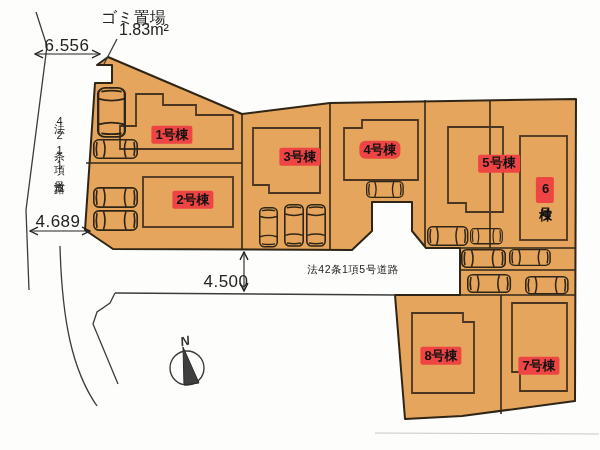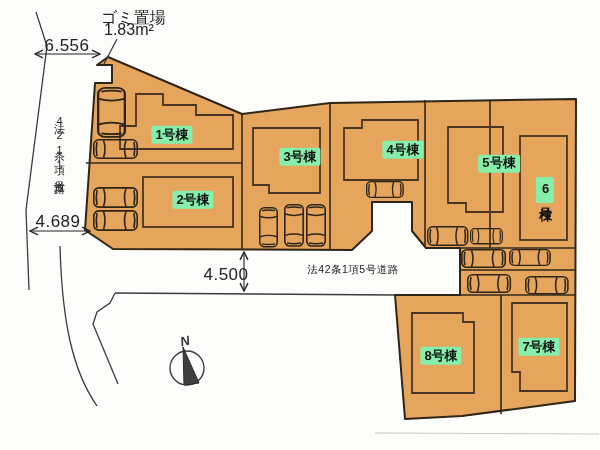--- a/index.html
+++ b/index.html
@@ -3,41 +3,41 @@
 <meta charset="utf-8">
 <style>
   html,body{margin:0;padding:0;background:#ffffff;}
   .stage{
     position:relative;width:600px;height:450px;background:#fdfdfb;overflow:hidden;
     font-family:"Liberation Sans","DejaVu Sans",sans-serif;color:#1d1d1d;
   }
   .stage svg{position:absolute;left:0;top:0;}
   .lbl{
     position:absolute;transform:translate(-50%,-50%);
-    background:#86efac;color:#111;font-size:13px;font-weight:600;
+    background:#ef4444;color:#111;font-size:13px;font-weight:600;
     padding:2px 4px;line-height:1.1;border-radius:2px;white-space:nowrap;
   }
   .lbl.vert{
     writing-mode:vertical-rl;text-orientation:upright;
     padding:4px 2px;letter-spacing:1px;
   }
   .txt{
     position:absolute;transform:translate(-50%,-50%);
     font-size:17px;color:#222;white-space:nowrap;letter-spacing:0.5px;
   }
   .vtext{
     position:absolute;transform:translate(-50%,-50%);
     writing-mode:vertical-rl;text-orientation:upright;
     font-size:11px;color:#222;letter-spacing:1.5px;white-space:nowrap;
   }
   .waste{
     position:absolute;left:101px;top:12px;font-size:16px;color:#222;
     line-height:11.5px;white-space:nowrap;
   }
-  .waste .area{display:block;margin-left:3px;}
+  .waste .area{display:block;margin-left:18px;}
   .north-n{
     position:absolute;transform:translate(-50%,-50%) rotate(-14deg);
     font-size:13px;font-weight:700;font-style:italic;color:#333;
   }
 </style>
 </head>
 <body>
 
 <div class="stage">
 
@@ -124,29 +124,29 @@
       <circle cx="187" cy="368" r="17" fill="none" stroke="#3c3c3c" stroke-width="1.4"></circle>
       <polygon points="183,347 199,383 184,385" fill="#3f3f3f" stroke="#2c2c2c" stroke-width="1"></polygon>
     </g>
 
     <line x1="375" y1="433" x2="599" y2="434" stroke="#c9c9c4" stroke-width="1"></line>
   </svg>
 
   <div class="lbl" style="left:172px;top:135px;">1号棟</div>
   <div class="lbl" style="left:193px;top:200px;">2号棟</div>
   <div class="lbl" style="left:300px;top:157px;">3号棟</div>
-  <div class="lbl" style="left:403px;top:150px;">4号棟</div>
+  <div class="lbl" style="left:380px;top:150px;border-radius:6px;">4号棟</div>
   <div class="lbl" style="left:499px;top:164px;font-family:Liberation Mono, monospace;">5号棟</div>
   <div class="lbl vert" style="left:545px;top:190px;">6号棟</div>
-  <div class="lbl" style="left:539px;top:347px;text-align:right;">7号棟</div>
+  <div class="lbl" style="left:539px;top:366px;text-align:right;">7号棟</div>
   <div class="lbl" style="left:441px;top:356px;text-align:right;">8号棟</div>
 
   <div class="txt" style="left:67px;top:46px;">6.556</div>
   <div class="txt" style="left:58px;top:222px;">4.689</div>
-  <div class="txt" style="left:226px;top:275px;">4.500</div>
+  <div class="txt" style="left:226px;top:282px;">4.500</div>
 
   <div class="vtext" style="left:59px;top:145px;">法42条1項1号道路</div>
   <div class="txt" style="left:353px;top:270px;font-size:10.5px;text-align:right;">法42条1項5号道路</div>
 
   <div class="waste">
     <span>ゴミ置場</span>
     <span class="area">1.83m²</span>
   </div>
 
   <div class="north-n" style="left:185px;top:341px;">N</div>

